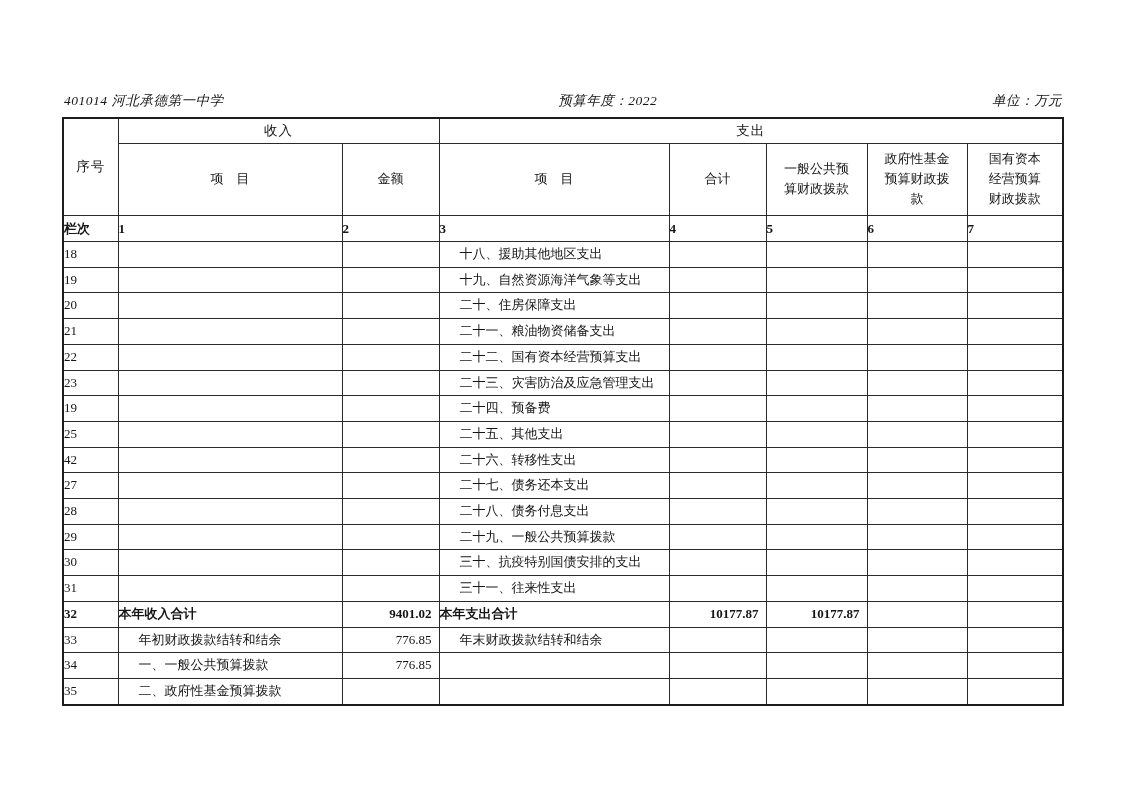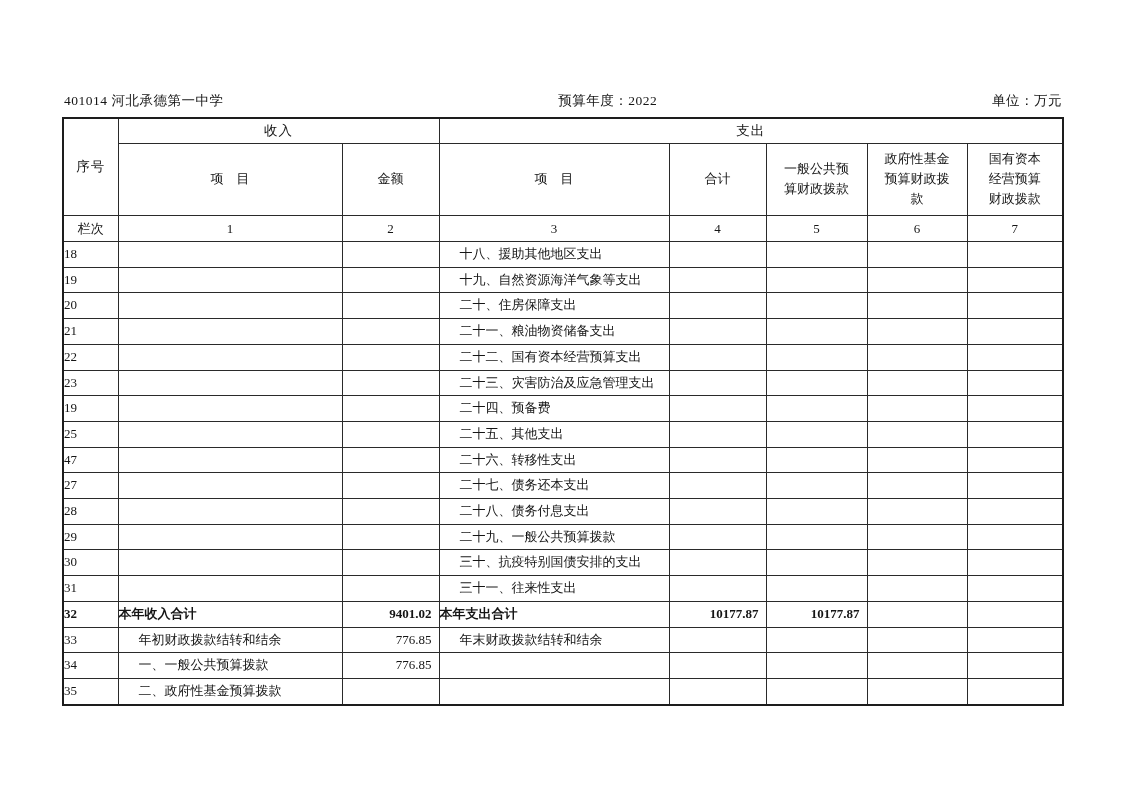--- a/index.html
+++ b/index.html
@@ -5,38 +5,38 @@
   html,body{margin:0;padding:0;}
   body{
     width:1123px;height:793px;background:#ffffff;position:relative;overflow:hidden;
     font-family:"Liberation Serif","DejaVu Serif",serif;
     color:#151515;
     -webkit-font-smoothing:none;
   }
   .topline{
     position:absolute;left:64px;top:92px;width:998px;
     display:flex;justify-content:space-between;align-items:baseline;
-    font-size:13.5px;letter-spacing:0.5px;
+    font-size:13.5px;letter-spacing:0.5px;font-style:italic;
   }
   table.budget{
     position:absolute;left:62px;top:117px;width:1000px;
     border-collapse:collapse;table-layout:fixed;
     font-size:13px;
   }
   table.budget th, table.budget td{
     border:1px solid #2a2a2a;
     padding:0;overflow:hidden;white-space:nowrap;
     font-weight:normal;
   }
   table.budget{border:2px solid #1d1d1d;}
   thead th{font-weight:bold;text-align:center;font-family:Liberation Mono, monospace;}
   tr.h1 th{height:24px;font-size:13.5px;letter-spacing:1px;}
   tr.h2 th{height:71px;white-space:normal;line-height:20px;vertical-align:middle;}
   tr.h2 th.wrapcol{padding:0 16px;}
-  tr.h3 td{height:25px;text-align:center;font-weight:normal;}
+  tr.h3 td{height:25px;font-weight:bold;}
   tbody td{height:24.7px;line-height:24.7px;}
   tbody td.c{text-align:left;}
   tbody td.l{text-align:left;padding-left:20px;}
   tbody td.r{text-align:right;padding-right:7px;}
   tr.bold-row td{font-weight:bold;margin-left:41px;}
 </style>
 </head>
 <body>
 
 <div class="topline">
@@ -157,21 +157,21 @@
         <td class="c">25</td>
         <td class="l"></td>
         <td class="r"></td>
         <td class="l">二十五、其他支出</td>
         <td class="r"></td>
         <td class="r"></td>
         <td class="r"></td>
         <td class="r"></td>
       </tr>
       <tr>
-        <td class="c">47</td>
+        <td class="c">42</td>
         <td class="l"></td>
         <td class="r"></td>
         <td class="l">二十六、转移性支出</td>
         <td class="r"></td>
         <td class="r"></td>
         <td class="r"></td>
         <td class="r"></td>
       </tr>
       <tr>
         <td class="c">27</td>

